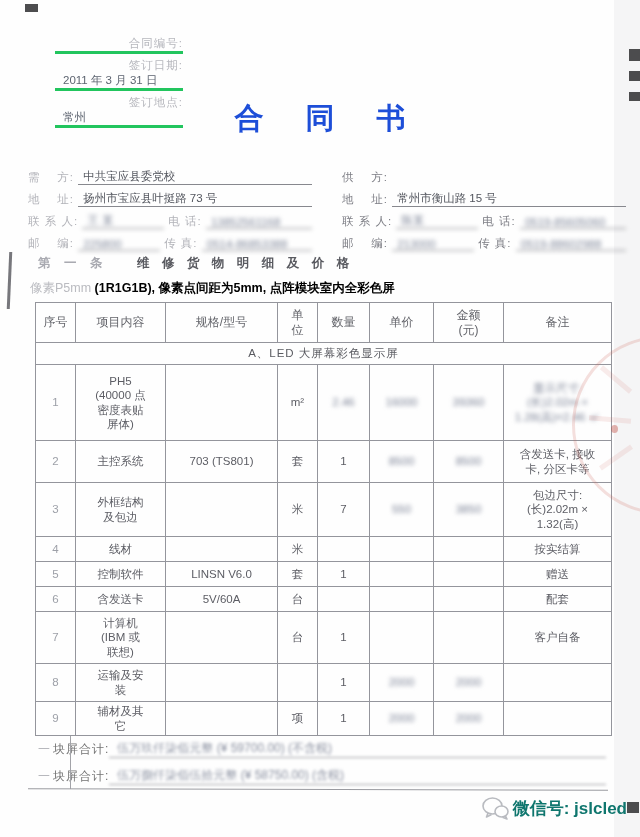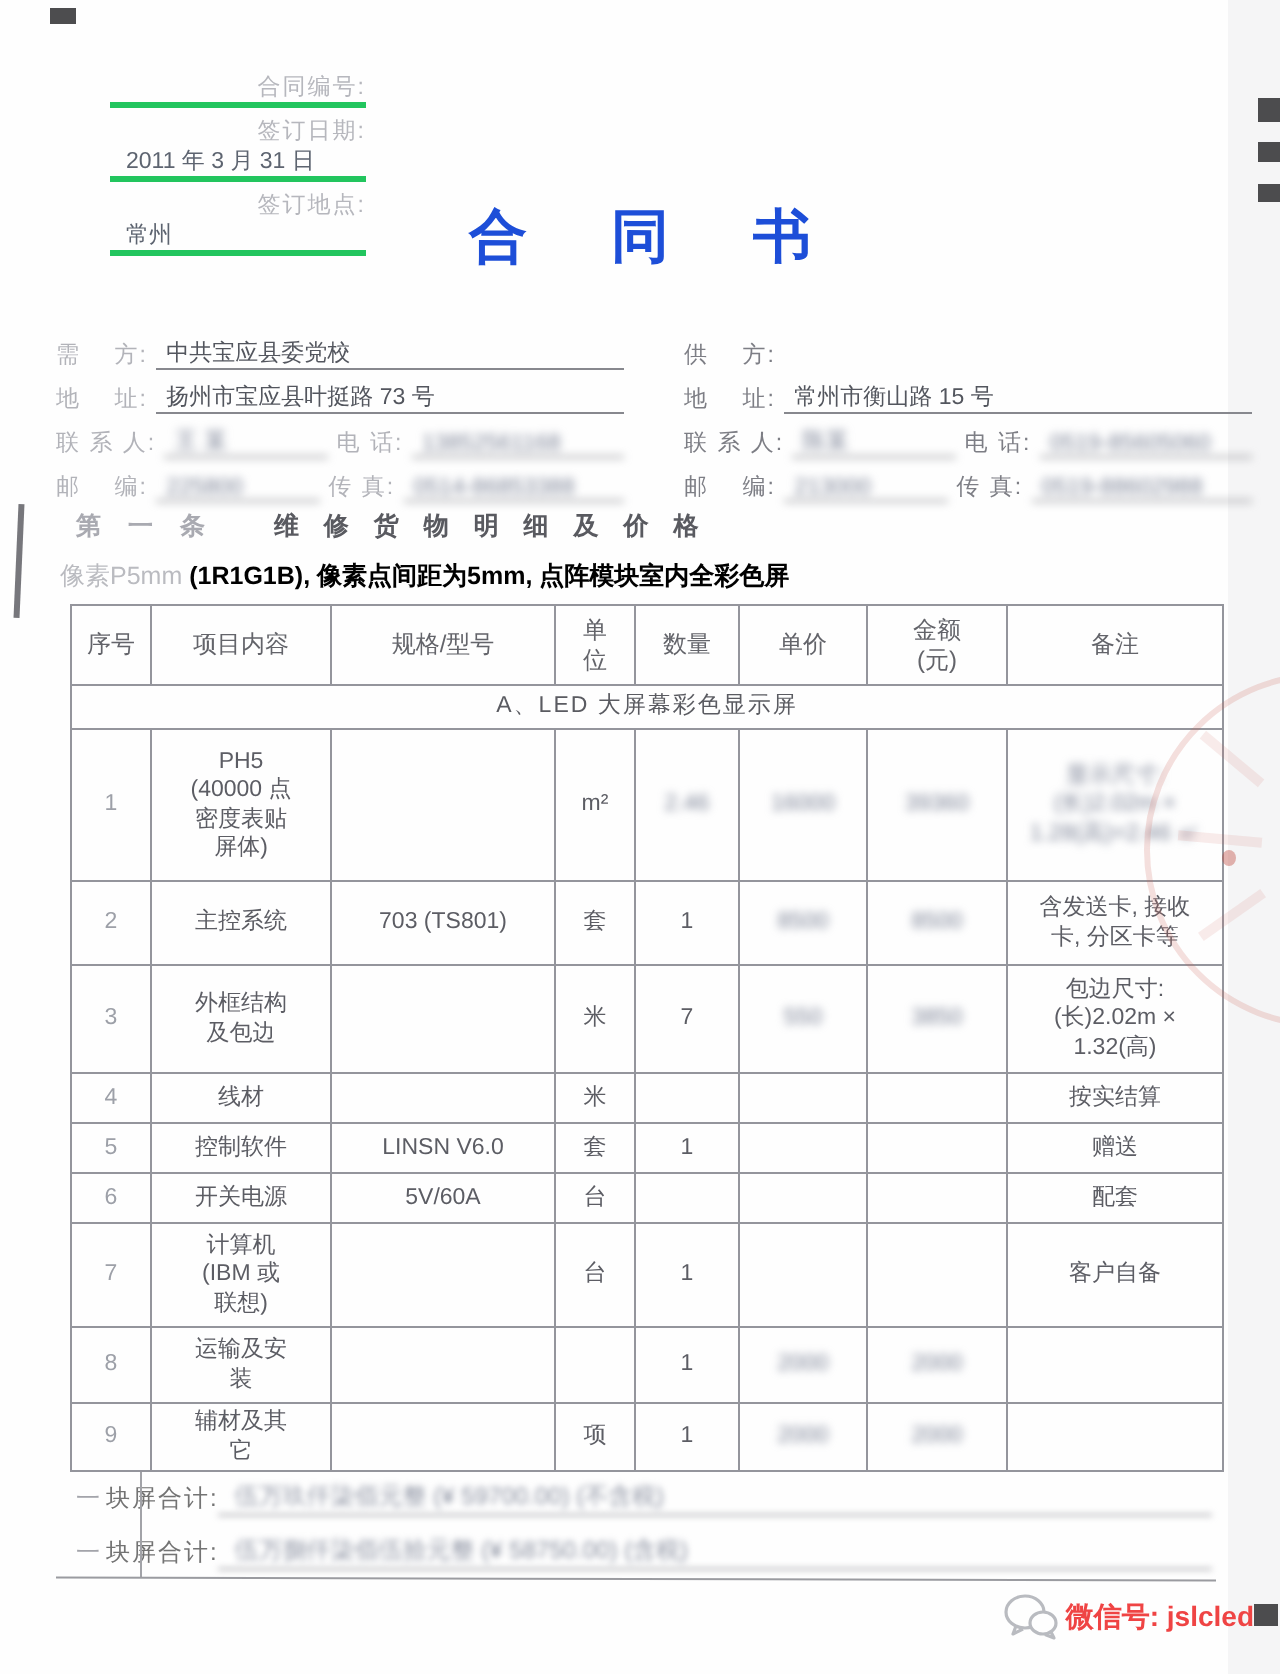--- a/index.html
+++ b/index.html
@@ -76,21 +76,21 @@
   .stamp .s2{position:absolute;left:14px;top:78px;width:42px;height:5px;background:rgba(205,100,92,.12);transform:rotate(5deg);}
   .stamp .s3{position:absolute;left:22px;top:116px;width:38px;height:5px;background:rgba(205,100,92,.12);transform:rotate(-35deg);}
   .stamp .dot{position:absolute;left:36px;top:86px;width:7px;height:8px;border-radius:50%;background:rgba(190,70,60,.40);}
 
   
   .mark{position:absolute;background:#2e2e30;opacity:.85;}
   .pen{position:absolute;left:8px;top:252px;width:3px;height:57px;background:#55555b;transform:rotate(2.5deg);opacity:.8;}
 
   
   .wechat{position:absolute;right:13px;top:797px;display:flex;align-items:center;gap:4px;
-          color:#ef4444;font-size:14px;font-weight:600;}
+          color:#0f766e;font-size:17px;font-weight:600;}
 </style>
 </head>
 <body>
 
 <div class="page">
   <div class="edge-strip"></div>
 
   <div class="mark" style="left:25px;top:4px;width:13px;height:8px;"></div>
   <div class="mark" style="left:629px;top:49px;width:11px;height:12px;"></div>
   <div class="mark" style="left:629px;top:71px;width:11px;height:10px;"></div>
@@ -254,21 +254,21 @@
           <td>控制软件</td>
           <td>LINSN V6.0</td>
           <td>套</td>
           <td>1</td>
           <td></td>
           <td></td>
           <td>赠送</td>
         </tr>
         <tr>
           <td>6</td>
-          <td>开关电源</td>
+          <td>含发送卡</td>
           <td>5V/60A</td>
           <td>台</td>
           <td></td>
           <td></td>
           <td></td>
           <td>配套</td>
         </tr>
         <tr>
           <td>7</td>
           <td>计算机

